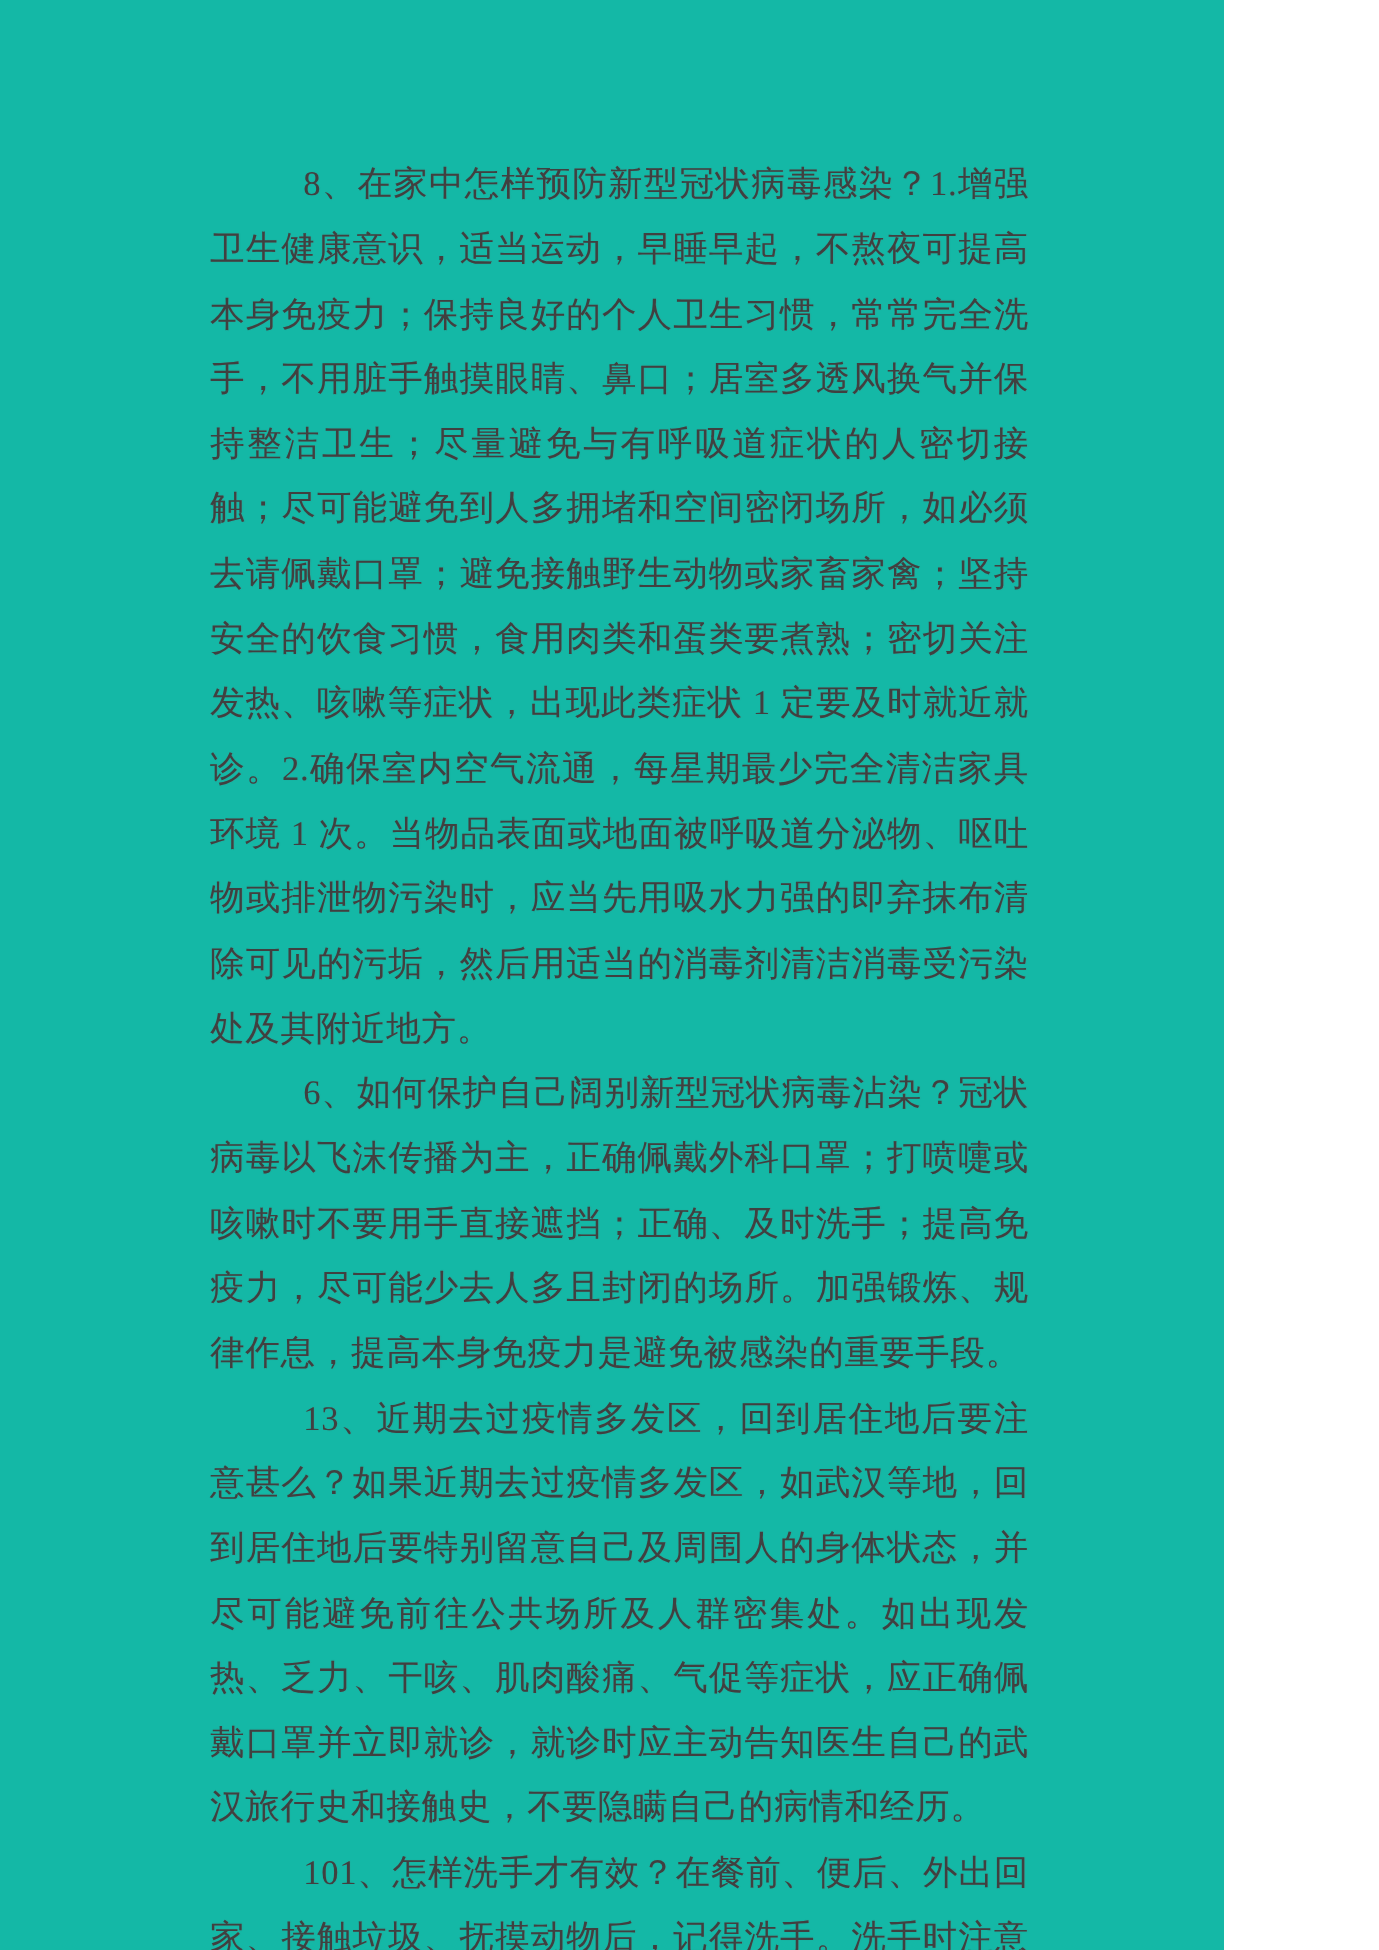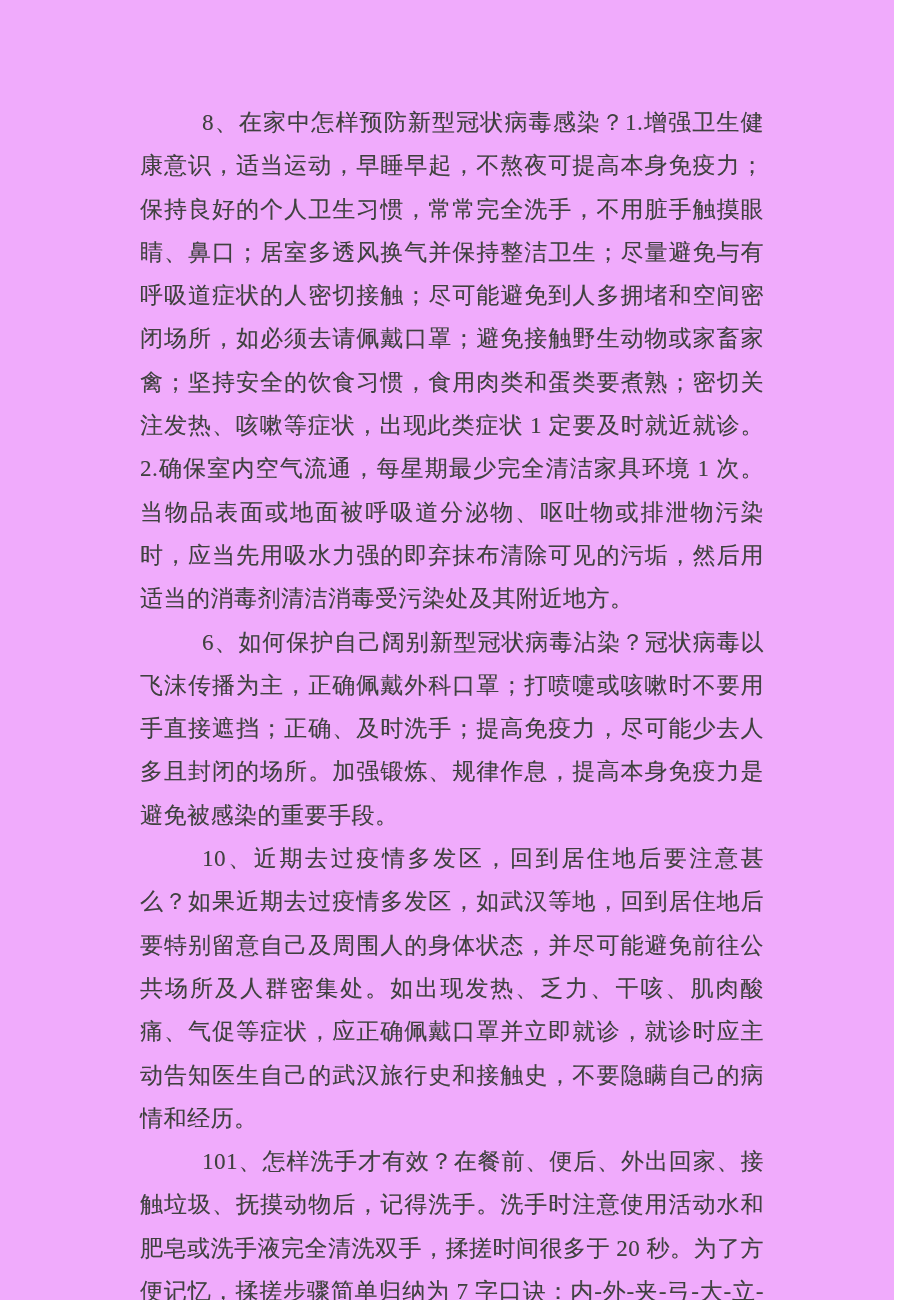--- a/index.html
+++ b/index.html
@@ -8,24 +8,24 @@
   }
   body {
     width: 919px;
     height: 1300px;
     background: #ffffff;
     overflow: hidden;
     position: relative;
   }
   .doc-page {
     box-sizing: border-box;
-    width: 894px;
+    width: 816px;
     height: 1300px;
     padding: 101px 130px 0 140px;
-    background: #f0abfc;
+    background: #14b8a6;
   }
   .doc-body {
     font-family: "Liberation Serif", "DejaVu Serif", serif;
     font-size: 23px;
     line-height: 43.3px;
     color: #404040;
     text-align: justify;
     text-justify: inter-character;
     letter-spacing: 0.5px;
     text-shadow: 0.3px 0.3px 0.5px rgba(110,110,110,0.45);
@@ -37,16 +37,16 @@
     word-break: break-all;
   }
 </style>
 </head>
 <body>
 
 <div class="doc-page">
   <div class="doc-body">
     <p>8、在家中怎样预防新型冠状病毒感染？1.增强卫生健康意识，适当运动，早睡早起，不熬夜可提高本身免疫力；保持良好的个人卫生习惯，常常完全洗手，不用脏手触摸眼睛、鼻口；居室多透风换气并保持整洁卫生；尽量避免与有呼吸道症状的人密切接触；尽可能避免到人多拥堵和空间密闭场所，如必须去请佩戴口罩；避免接触野生动物或家畜家禽；坚持安全的饮食习惯，食用肉类和蛋类要煮熟；密切关注发热、咳嗽等症状，出现此类症状 1 定要及时就近就诊。2.确保室内空气流通，每星期最少完全清洁家具环境 1 次。当物品表面或地面被呼吸道分泌物、呕吐物或排泄物污染时，应当先用吸水力强的即弃抹布清除可见的污垢，然后用适当的消毒剂清洁消毒受污染处及其附近地方。</p>
     <p>6、如何保护自己阔别新型冠状病毒沾染？冠状病毒以飞沫传播为主，正确佩戴外科口罩；打喷嚏或咳嗽时不要用手直接遮挡；正确、及时洗手；提高免疫力，尽可能少去人多且封闭的场所。加强锻炼、规律作息，提高本身免疫力是避免被感染的重要手段。</p>
-    <p>10、近期去过疫情多发区，回到居住地后要注意甚么？如果近期去过疫情多发区，如武汉等地，回到居住地后要特别留意自己及周围人的身体状态，并尽可能避免前往公共场所及人群密集处。如出现发热、乏力、干咳、肌肉酸痛、气促等症状，应正确佩戴口罩并立即就诊，就诊时应主动告知医生自己的武汉旅行史和接触史，不要隐瞒自己的病情和经历。</p>
+    <p>13、近期去过疫情多发区，回到居住地后要注意甚么？如果近期去过疫情多发区，如武汉等地，回到居住地后要特别留意自己及周围人的身体状态，并尽可能避免前往公共场所及人群密集处。如出现发热、乏力、干咳、肌肉酸痛、气促等症状，应正确佩戴口罩并立即就诊，就诊时应主动告知医生自己的武汉旅行史和接触史，不要隐瞒自己的病情和经历。</p>
     <p>101、怎样洗手才有效？在餐前、便后、外出回家、接触垃圾、抚摸动物后，记得洗手。洗手时注意使用活动水和肥皂或洗手液完全清洗双手，揉搓时间很多于 20 秒。为了方便记忆，揉搓步骤简单归纳为 7 字口诀：内-外-夹-弓-大-立-腕。内：掌心对掌心，相互</p>
   </div>
 </div>
 
 </body></html>

